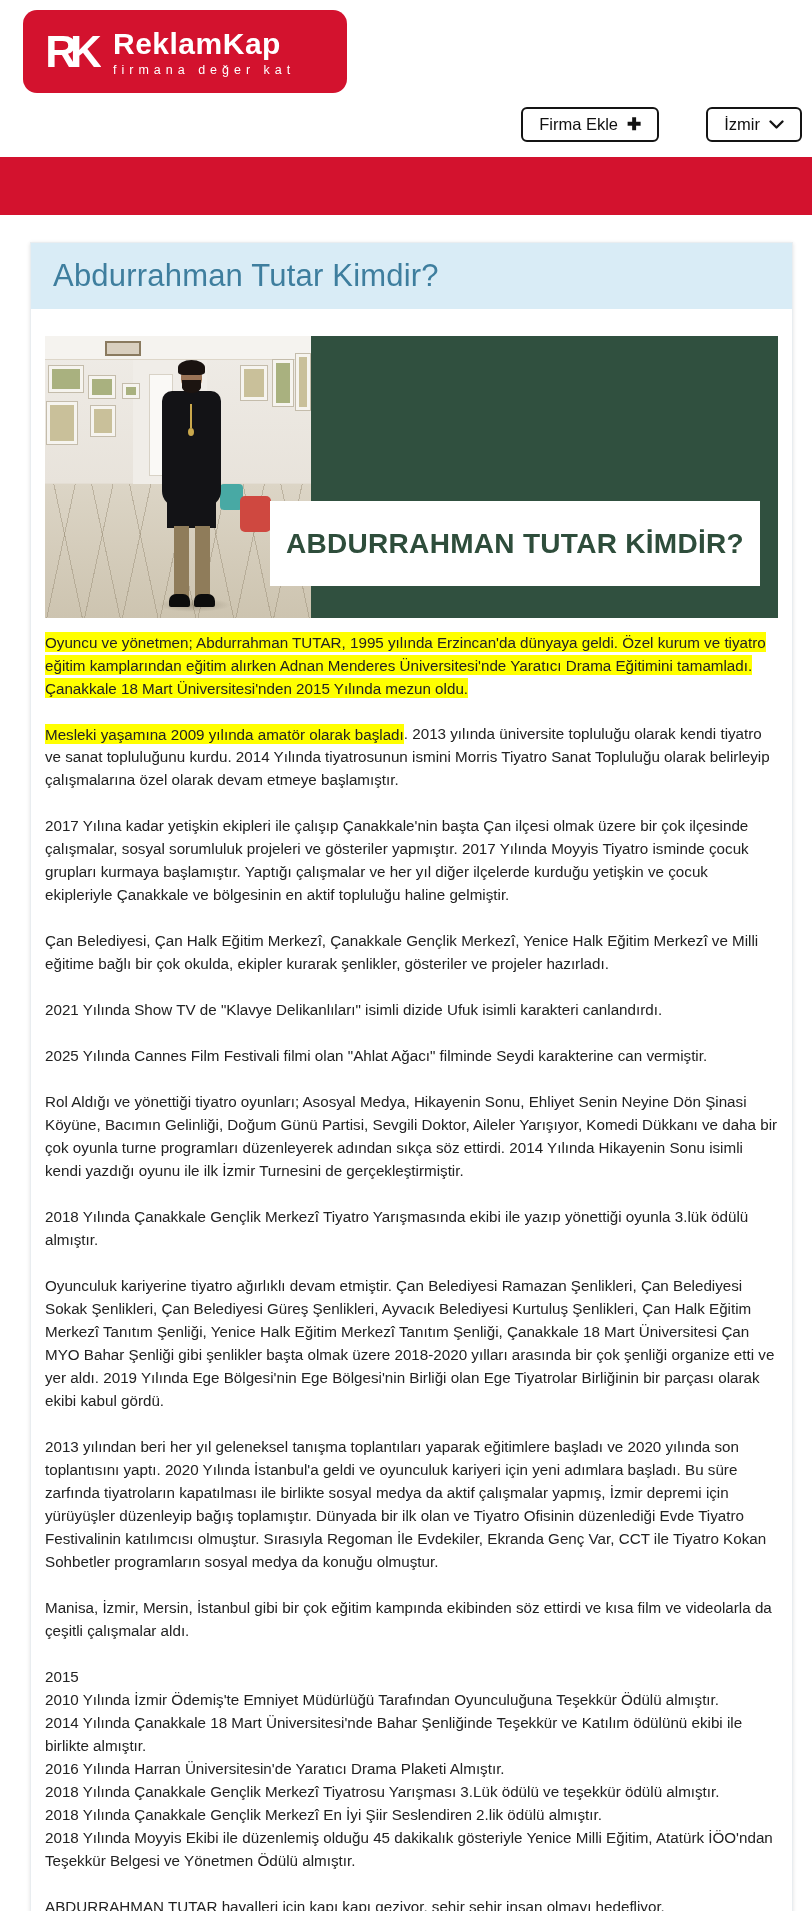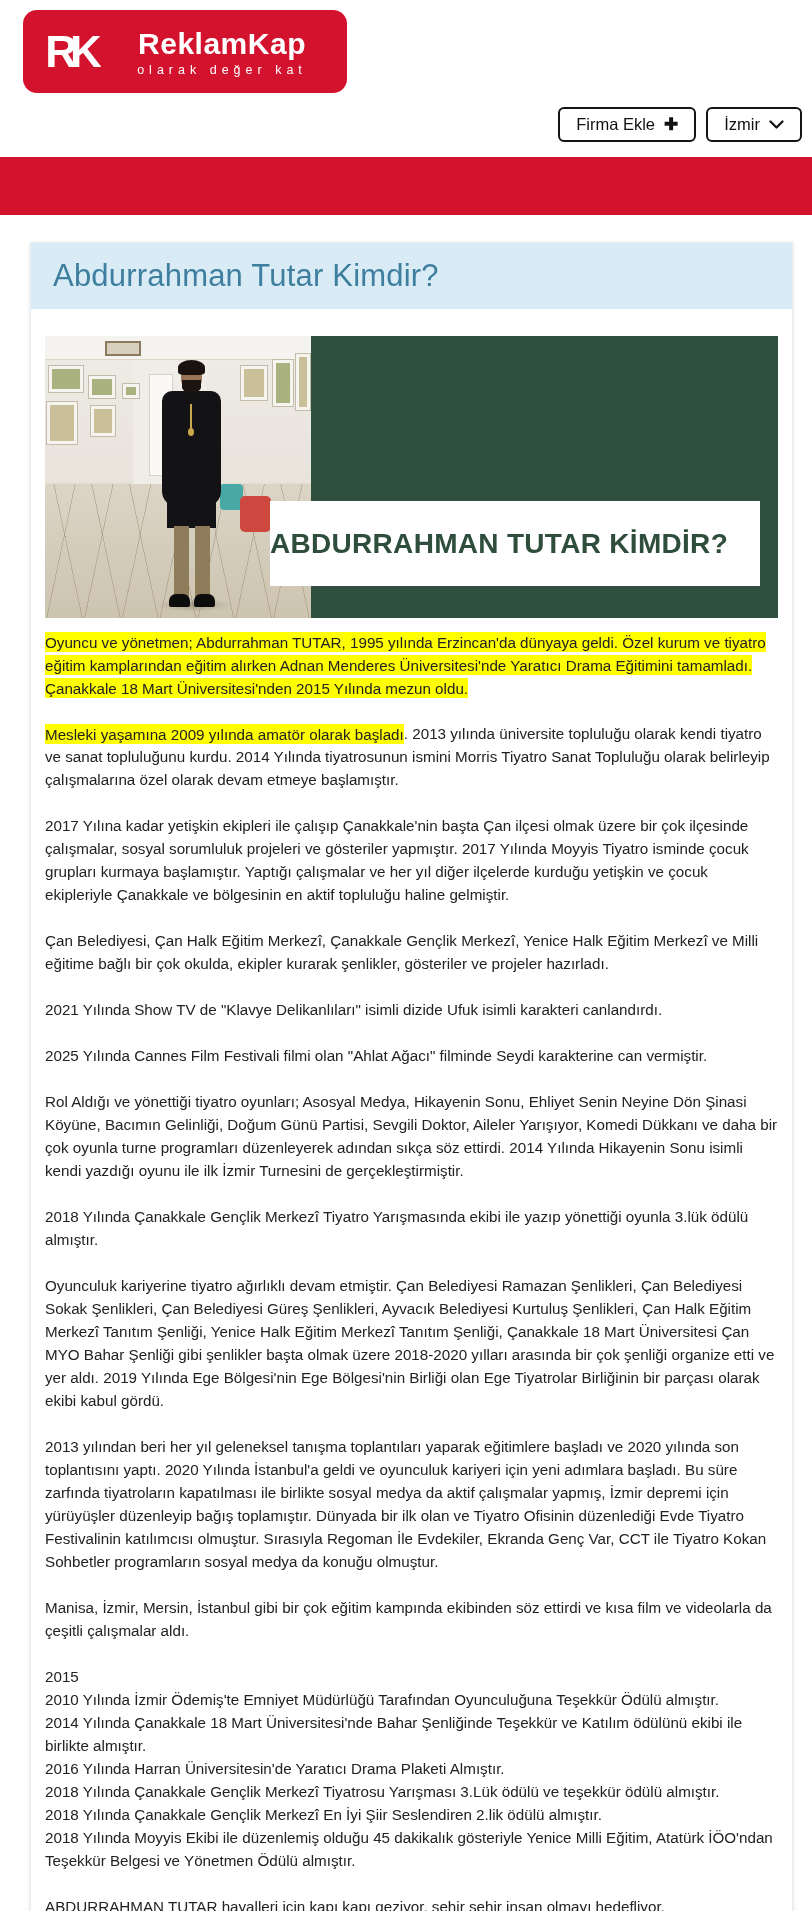--- a/index.html
+++ b/index.html
@@ -13,42 +13,42 @@
   }
   *{box-sizing:border-box;margin:0;padding:0;}
   html,body{background:#fff;}
   .page{position:relative;width:812px;height:1911px;overflow:hidden;background:#fff;
         font-family:"Liberation Sans",sans-serif;color:var(--body-text);}
   
   .site-header{position:relative;height:157px;}
   .logo{position:absolute;left:23px;top:10px;width:324px;height:83px;background:var(--brand-red);
         border-radius:14px;display:flex;align-items:center;padding:0 16px;gap:12px;text-decoration:none;cursor:pointer;}
   .monogram{width:62px;height:62px;flex:0 0 auto;}
-  .logo-text{display:flex;flex-direction:column;align-items:center;flex:1;}
+  .logo-text{display:flex;flex-direction:column;align-items:flex-start;flex:1;}
   .brand{color:#fff;font-size:30px;font-weight:bold;letter-spacing:.5px;line-height:1.1;}
   .tagline{color:#fff;font-size:12.5px;letter-spacing:5px;margin-top:3px;white-space:nowrap;}
   .header-actions{position:absolute;right:10px;top:107px;display:flex;gap:10px;}
   .hdr-btn{display:flex;align-items:center;gap:9px;height:35px;padding:0 16px;background:#fff;
            border:2px solid #141414;border-radius:6px;font-family:inherit;font-size:16.5px;
-           color:#111;cursor:pointer;font-weight:500;}
+           color:#111;cursor:pointer;font-weight:500;margin-left:37px;}
   .plus-glyph{font-size:17px;font-weight:bold;line-height:1;}
   .chev{display:block;}
   
   .red-band{height:58px;background:var(--brand-red);}
   
   .card{width:763px;margin:27px 0 0 30px;background:#fff;border:1px solid #e9edf0;
         box-shadow:0 1px 4px rgba(0,0,0,.12);padding-bottom:40px;}
   .title-strip{height:66px;background:var(--title-strip-bg);display:flex;align-items:center;padding:0 22px;}
   .title-strip h1{font-size:31px;font-weight:400;color:var(--title-text);letter-spacing:.2px;}
   .content{padding:27px 14px 0 14px;}
   
   .hero{position:relative;width:733px;height:282px;display:flex;overflow:hidden;}
   .green-panel{flex:1;background:var(--hero-green);}
   .caption-band{position:absolute;left:225px;right:18px;top:165px;height:85px;background:#fff;
-                display:flex;align-items:center;justify-content:flex-start;}
+                display:flex;align-items:center;justify-content:center;}
   .caption-band span{font-size:28px;font-weight:bold;color:var(--hero-caption-text);letter-spacing:.3px;white-space:nowrap;}
   
   .photo{position:relative;width:266px;height:282px;flex:0 0 auto;overflow:hidden;
          background:linear-gradient(#efece7 0%,#e8e3db 52%,#d8d0c0 53%,#cfc6b4 100%);}
   .photo div{position:absolute;}
   .p-ceiling{left:0;top:0;width:266px;height:24px;background:#f5f3ef;border-bottom:1px solid #ddd6c9;}
   .p-endwall{left:88px;top:24px;width:74px;height:124px;background:#f0ede8;}
   .p-door{left:104px;top:38px;width:24px;height:102px;background:#faf9f6;border:1px solid #d8d2c6;}
   .p-floor{left:0;bottom:0;width:266px;height:134px;
     background:
@@ -85,21 +85,21 @@
 
 <div class="page">
 
   <header class="site-header">
     <a class="logo">
       <svg class="monogram" viewBox="0 0 62 62">
         <text x="31" y="46" text-anchor="middle" font-family="Liberation Sans, sans-serif" font-size="44" font-weight="bold" letter-spacing="-7" fill="#ffffff">RK</text>
       </svg>
       <span class="logo-text">
         <span class="brand">ReklamKap</span>
-        <span class="tagline">olarak değer kat</span>
+        <span class="tagline">firmana değer kat</span>
       </span>
     </a>
     <div class="header-actions">
       <button class="hdr-btn">
         <span>Firma Ekle</span>
         <span class="plus-glyph">✚</span>
       </button>
       <button class="hdr-btn">
         <span>İzmir</span>
         <svg class="chev" width="15" height="10" viewBox="0 0 15 10">

